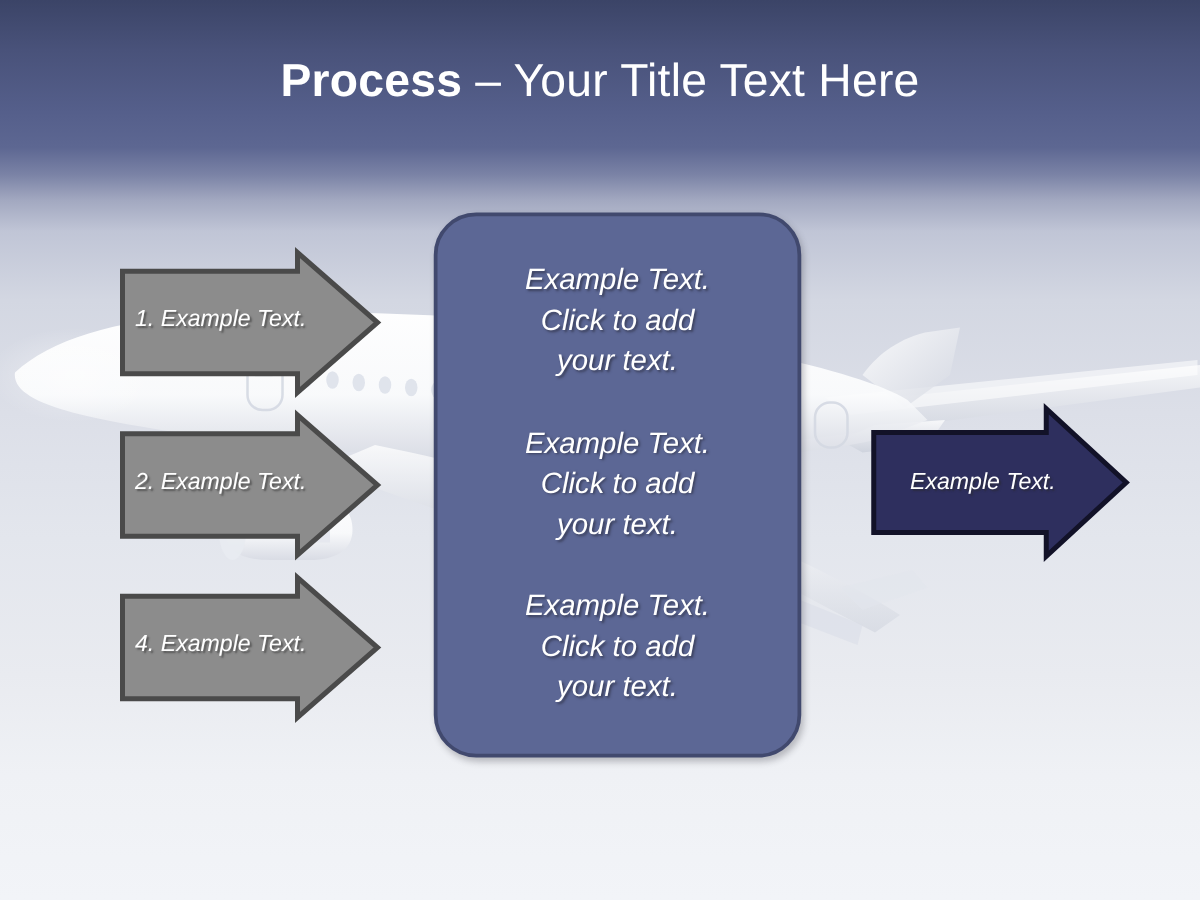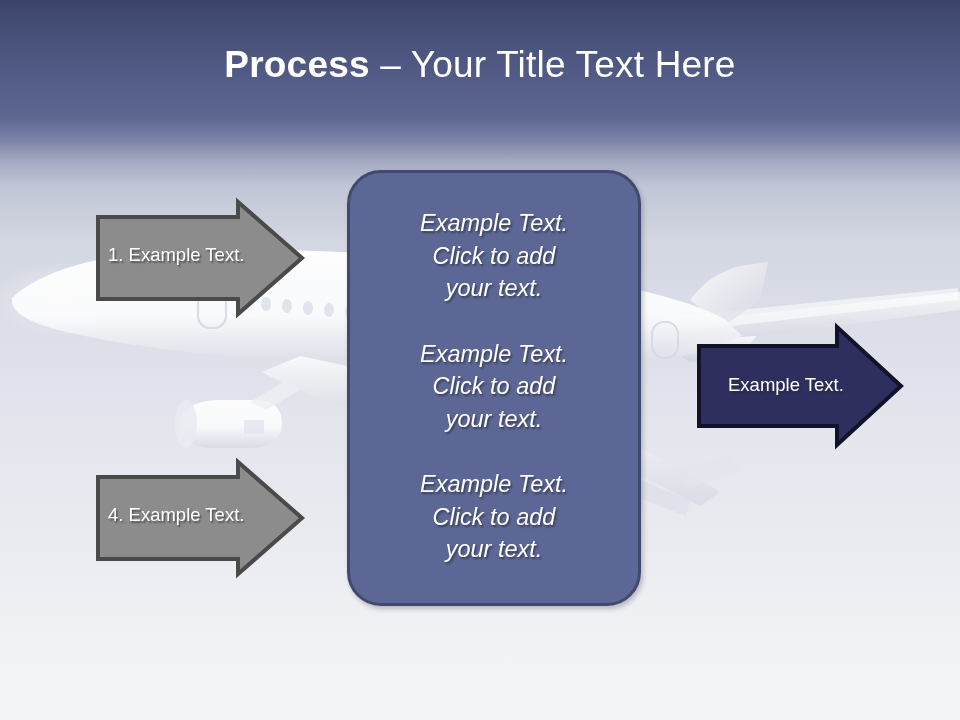--- a/index.html
+++ b/index.html
@@ -49,20 +49,21 @@
     line-height: 46px;
     letter-spacing: 0.2px;
     white-space: nowrap;
   }
   #title .strong { font-weight: bold; }
   #title .rest   { font-weight: normal; }
 
   
   .arrow-wrap {
     position: absolute;
+    font-style: italic;
   }
   .arrow-wrap svg { display: block; overflow: visible; }
   .arrow-label {
     position: absolute;
     color: #ffffff;
     font-size: 18.5px;
     line-height: 22px;
     white-space: nowrap;
     text-shadow: 1.5px 1.5px 1.5px rgba(40,40,40,0.55);
   }
@@ -199,20 +200,26 @@
     <span class="strong">Process</span><span class="rest"> – Your Title Text Here</span>
   </div>
 
   <div class="arrow-wrap" style="left:96px; top:200px;">
     <svg width="208" height="116" viewBox="0 0 208 116">
       <path d="M2,17 L142,17 L142,2 L206,58 L142,114 L142,99 L2,99 Z" fill="#8c8c8c" stroke="#4a4a4a" stroke-width="4" stroke-linejoin="miter"></path>
     </svg>
     <div class="arrow-label" style="left:12px; top:44px;">1. Example Text.</div>
   </div>
 
+  <div class="arrow-wrap" style="left:96px; top:330px;">
+    <svg width="208" height="116" viewBox="0 0 208 116">
+      <path d="M2,17 L142,17 L142,2 L206,58 L142,114 L142,99 L2,99 Z" fill="#8c8c8c" stroke="#4a4a4a" stroke-width="4" stroke-linejoin="miter"></path>
+    </svg>
+    <div class="arrow-label" style="left:12px; top:44px;">2. Example Text.</div>
+  </div>
 
   <div class="arrow-wrap" style="left:96px; top:460px;">
     <svg width="208" height="116" viewBox="0 0 208 116">
       <path d="M2,17 L142,17 L142,2 L206,58 L142,114 L142,99 L2,99 Z" fill="#8c8c8c" stroke="#4a4a4a" stroke-width="4" stroke-linejoin="miter"></path>
     </svg>
     <div class="arrow-label" style="left:12px; top:44px;">4. Example Text.</div>
   </div>
 
   <div id="center-panel">
     <div class="panel-block">

